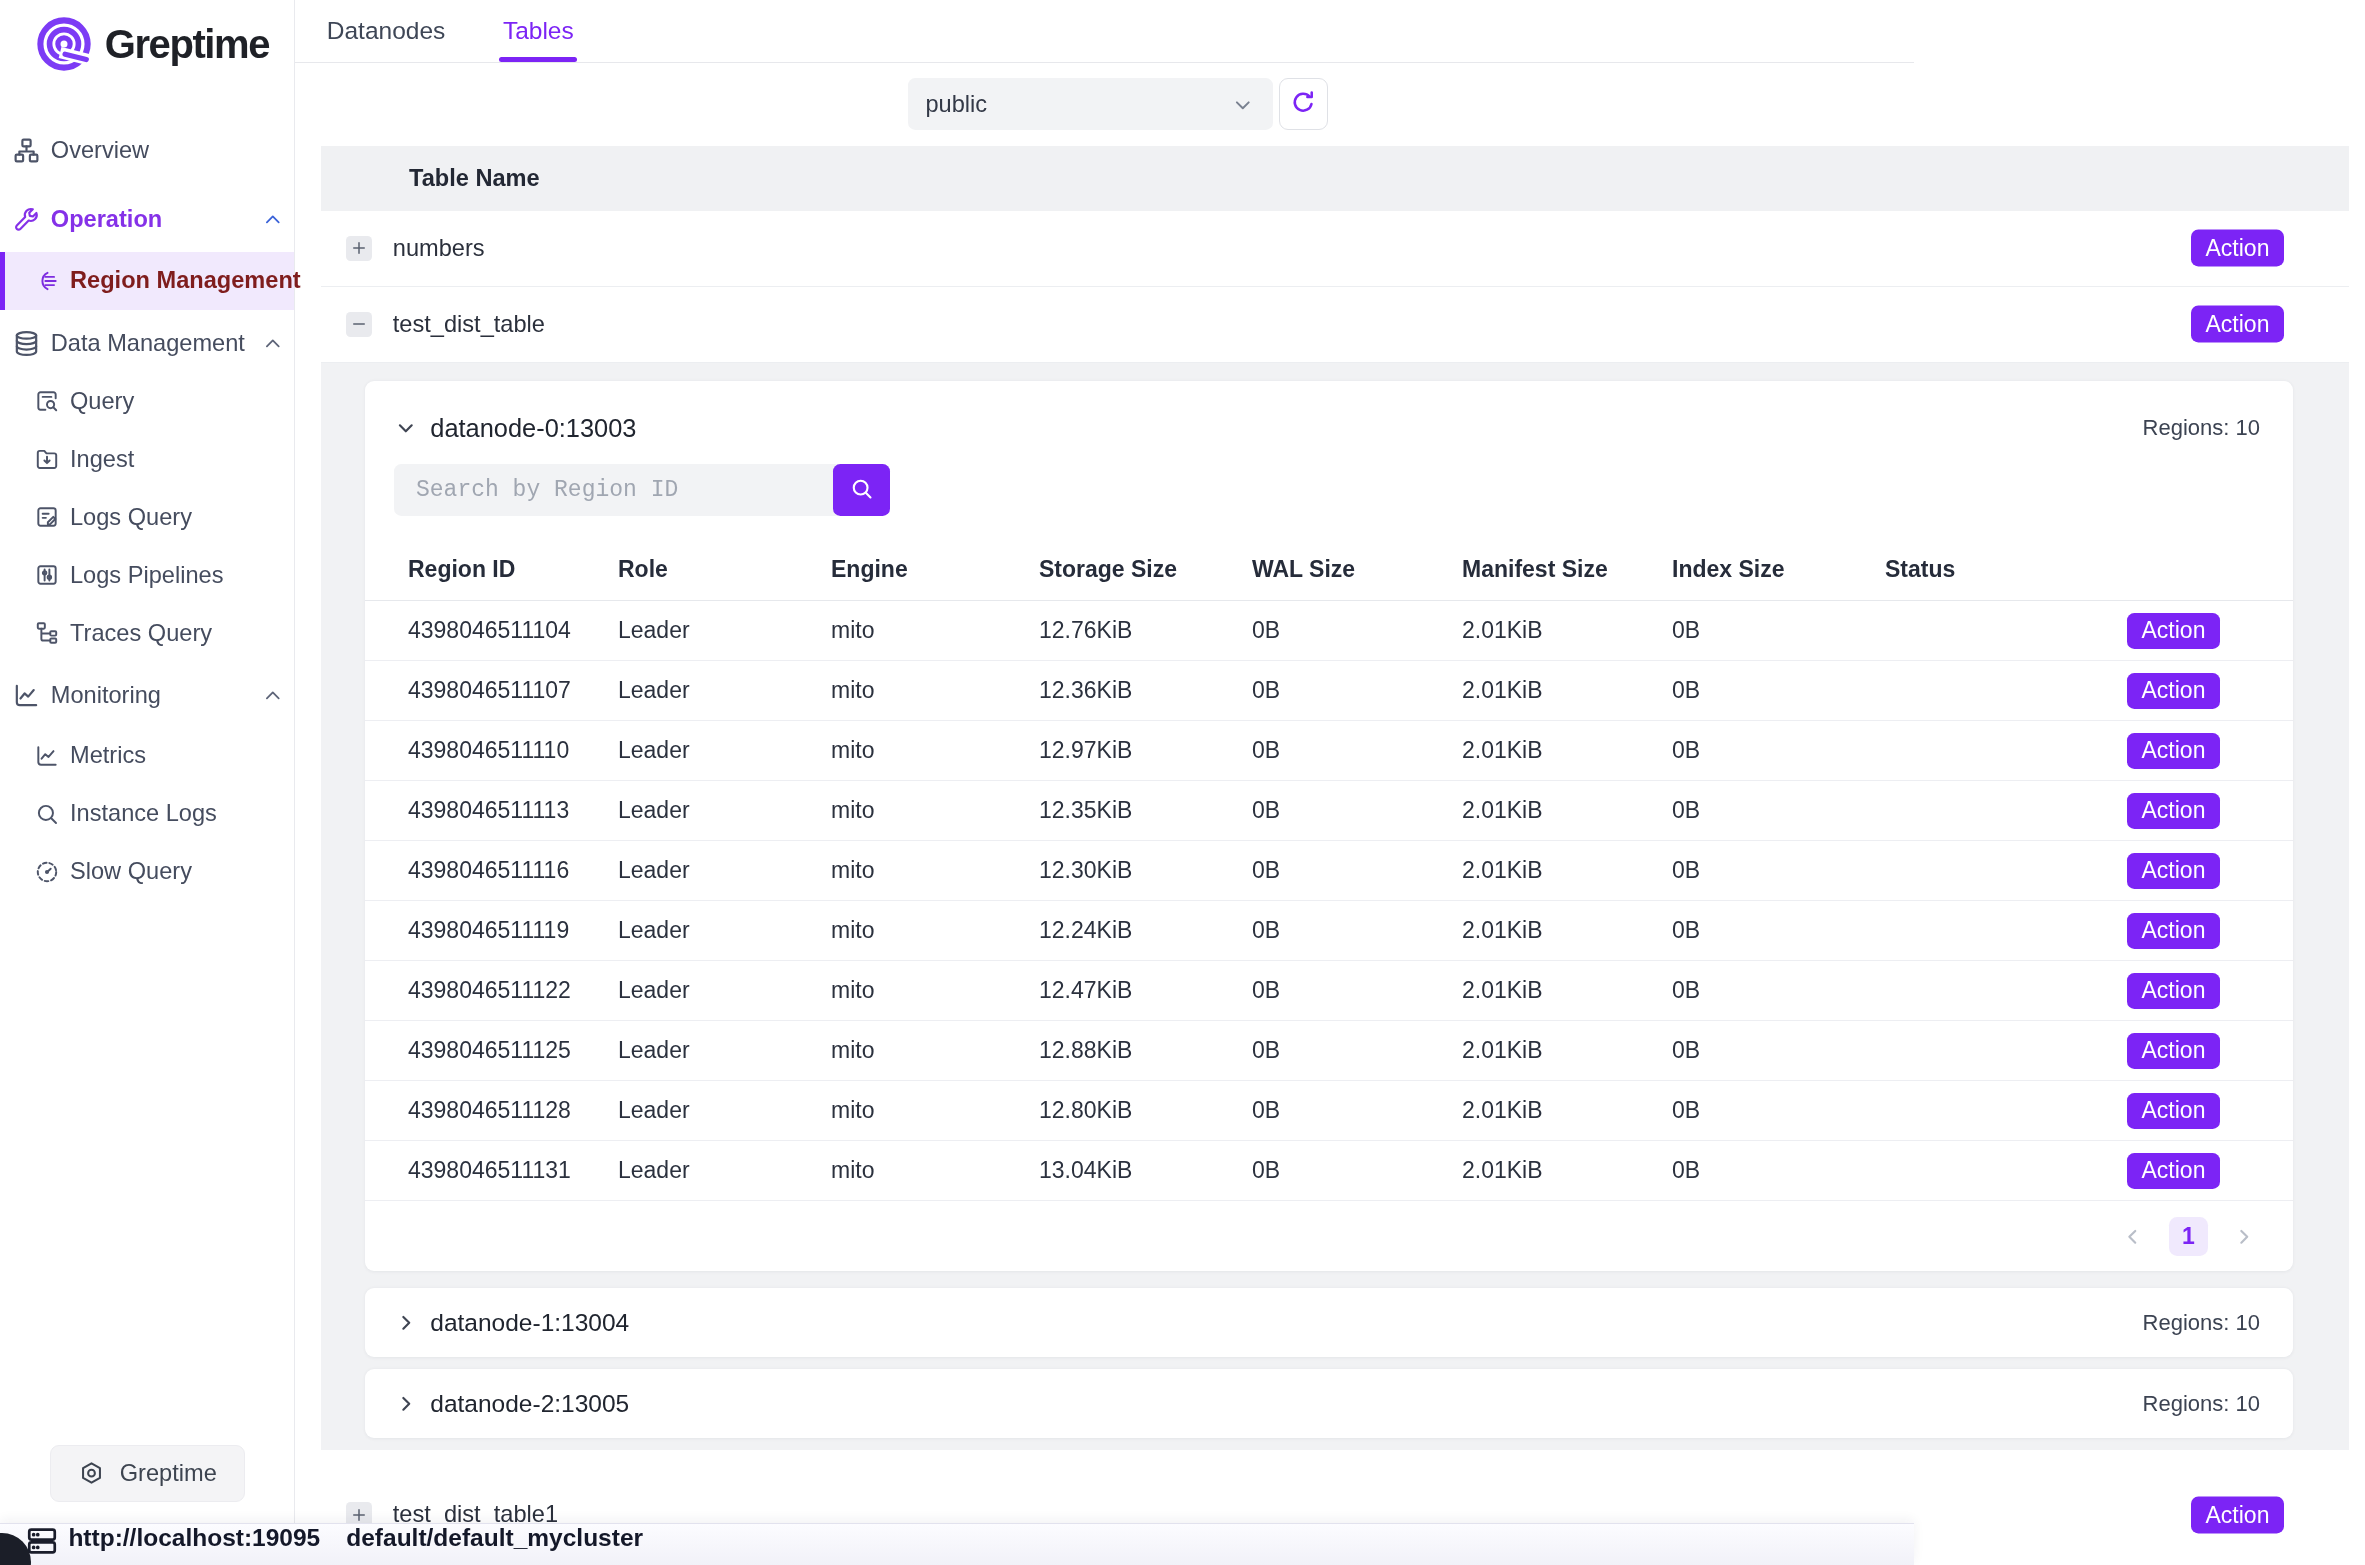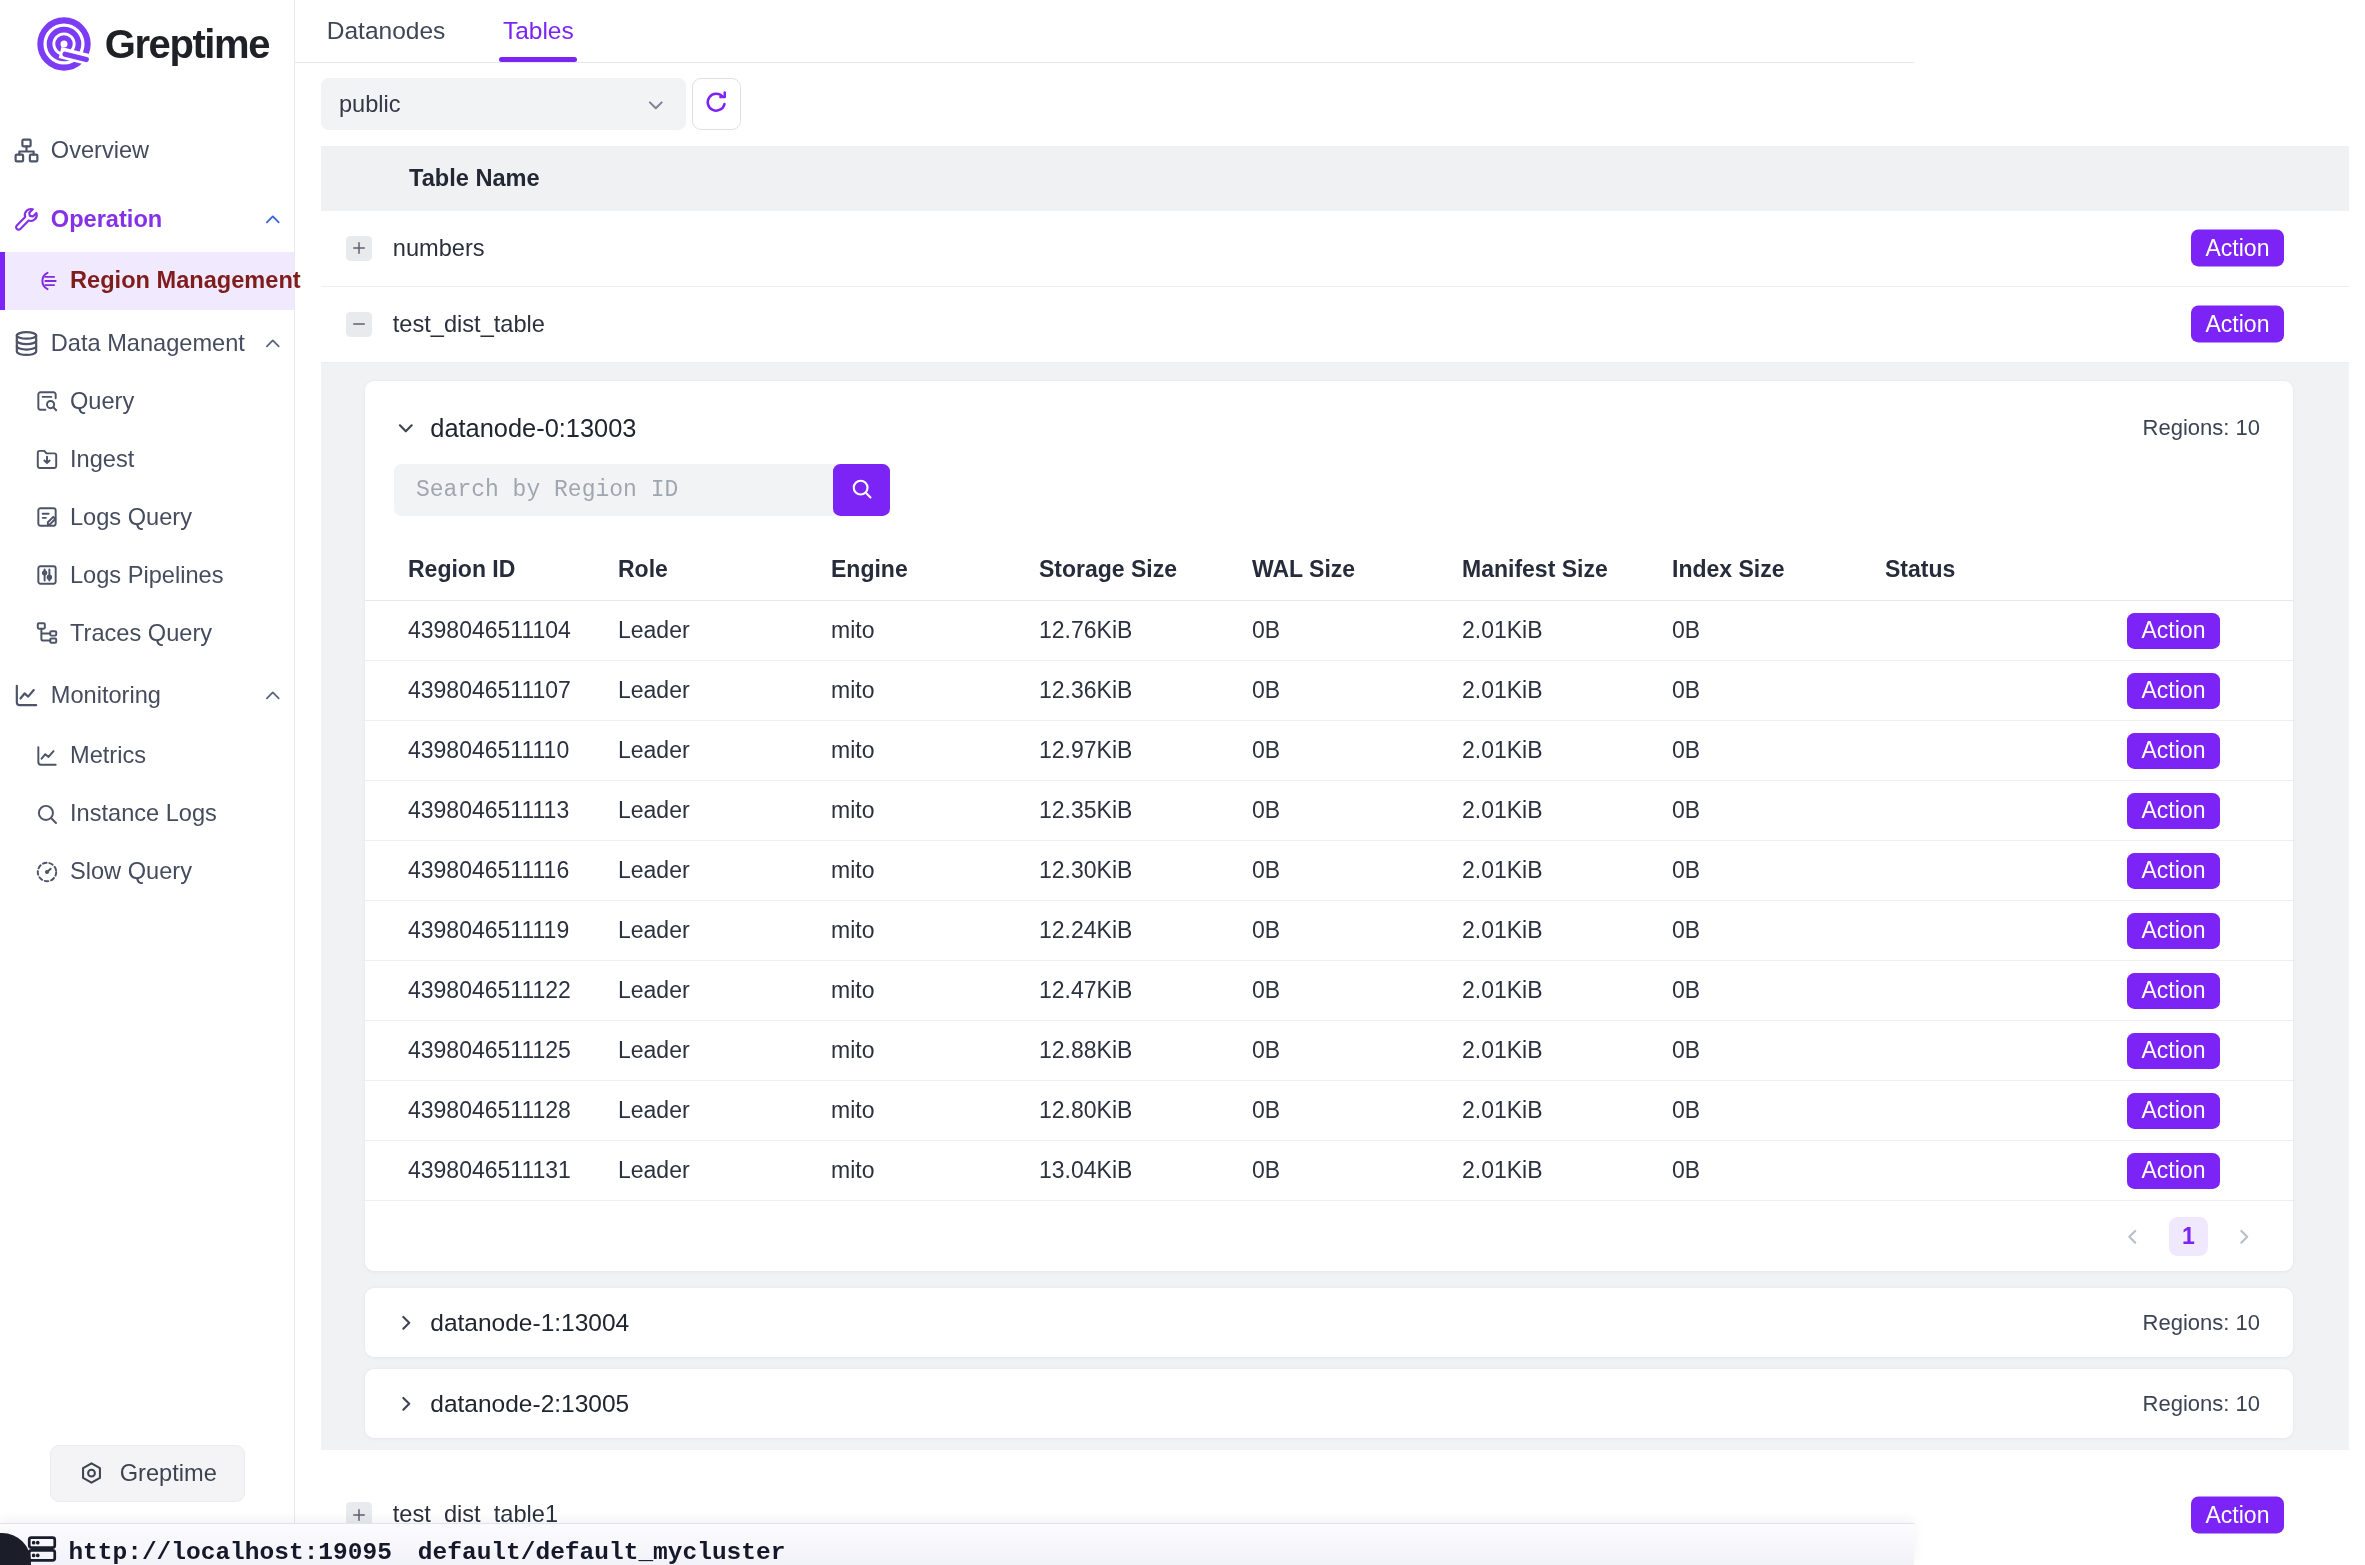--- a/index.html
+++ b/index.html
@@ -47,21 +47,21 @@
   
   .main { flex:1; display:flex; flex-direction:column; min-width:0; }
   .tabbar { height:63px; border-bottom:0.9px solid #e7e8ec; display:flex;
     padding-left:30px; gap:54px; }
   .tab { position:relative; display:flex; align-items:center; font-size:24.5px;
     color:#3e4656; cursor:pointer; padding:0 1.8px; }
   .tab.active { color:#7c24f5; }
   .tab.active::after { content:""; position:absolute; left:-1.8px; right:-1.8px; bottom:0;
     height:5.4px; border-radius:3.6px; background:#7c24f5; }
 
-  .toolbar { display:flex; gap:6px; margin:15.4px 0 0 26px; }
+  .toolbar { display:flex; gap:6px; margin:15.4px 0 0 26px;justify-content:center; }
   .schema-select { width:365px; height:52px; background:#f2f3f5; border-radius:7.3px;
     display:flex; align-items:center; padding:0 18px; font-size:23.6px; color:#333947;
     cursor:pointer; }
   .schema-select .sel-chevron { margin-left:auto; width:23.6px; height:23.6px; color:#7a8190; }
   .schema-select .sel-chevron svg { width:23.6px; height:23.6px; }
   .refresh-btn { width:49px; height:52px; background:#fff; border:0.9px solid #dfe1e6;
     border-radius:9px; display:flex; align-items:center; justify-content:center;
     color:#7c24f5; cursor:pointer; }
   .refresh-btn svg { width:29px; height:29px; }
 
@@ -116,21 +116,21 @@
   .pag-arrow { width:23.6px; height:23.6px; color:#b9bec8; display:inline-flex; cursor:pointer; }
   .pag-arrow svg { width:23.6px; height:23.6px; }
   .pag-page { width:39px; height:39px; background:#f0e9fd; color:#7c24f5;
     border-radius:8.2px; display:flex; align-items:center; justify-content:center;
     font-size:23px; font-weight:700; cursor:pointer; }
 
   
   .statusbar { position:absolute; left:0; right:0; bottom:0; height:43px; z-index:10;
     background:linear-gradient(180deg,#fcfcff 0%,#f1f1f8 100%);
     border-top:0.9px solid #e2e2ee; box-shadow:0 -3.6px 11px rgba(30,30,60,.06);
-    display:flex; align-items:flex-end;font-family:Liberation Mono, monospace; }
+    display:flex; align-items:flex-start; }
   .statusbar .icon { width:34px; height:34px; color:#1a1d2b; margin-left:25.4px;
     display:inline-flex; }
   .statusbar .icon svg { width:34px; height:34px; }
   .sb-url { margin-left:9px; font-size:24.5px; font-weight:700; color:#141829; }
   .sb-cluster { margin-left:26px; font-size:24.5px; font-weight:700; color:#141829; }
   .corner-dot { position:absolute; left:-27px; bottom:-25.4px; width:58px; height:58px;
     border-radius:50%; background:#1b1e28; z-index:11; }
 </style>
 </head>
 <body>

